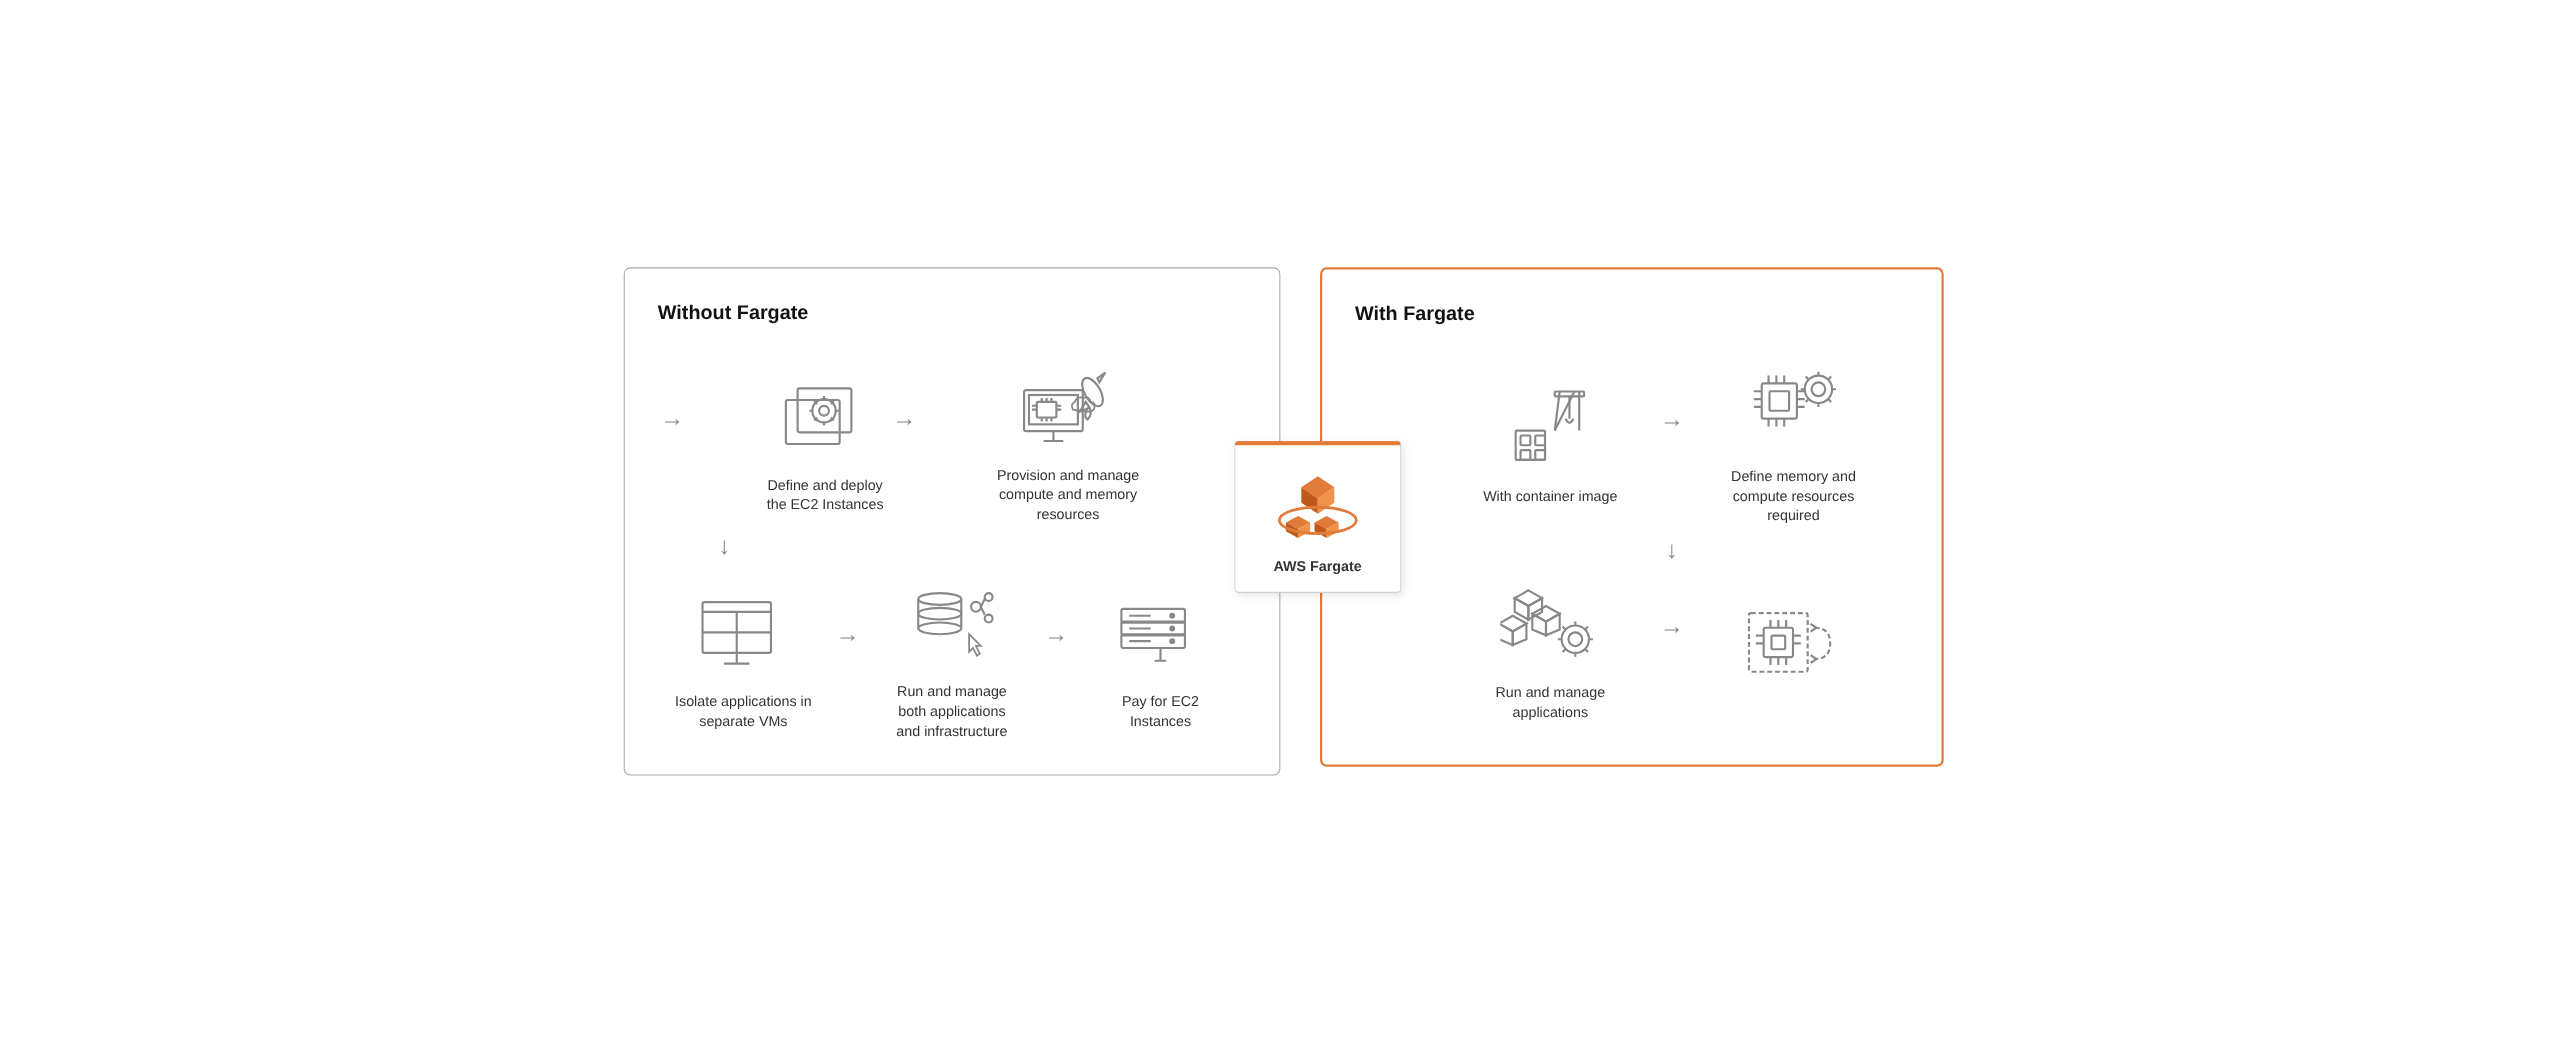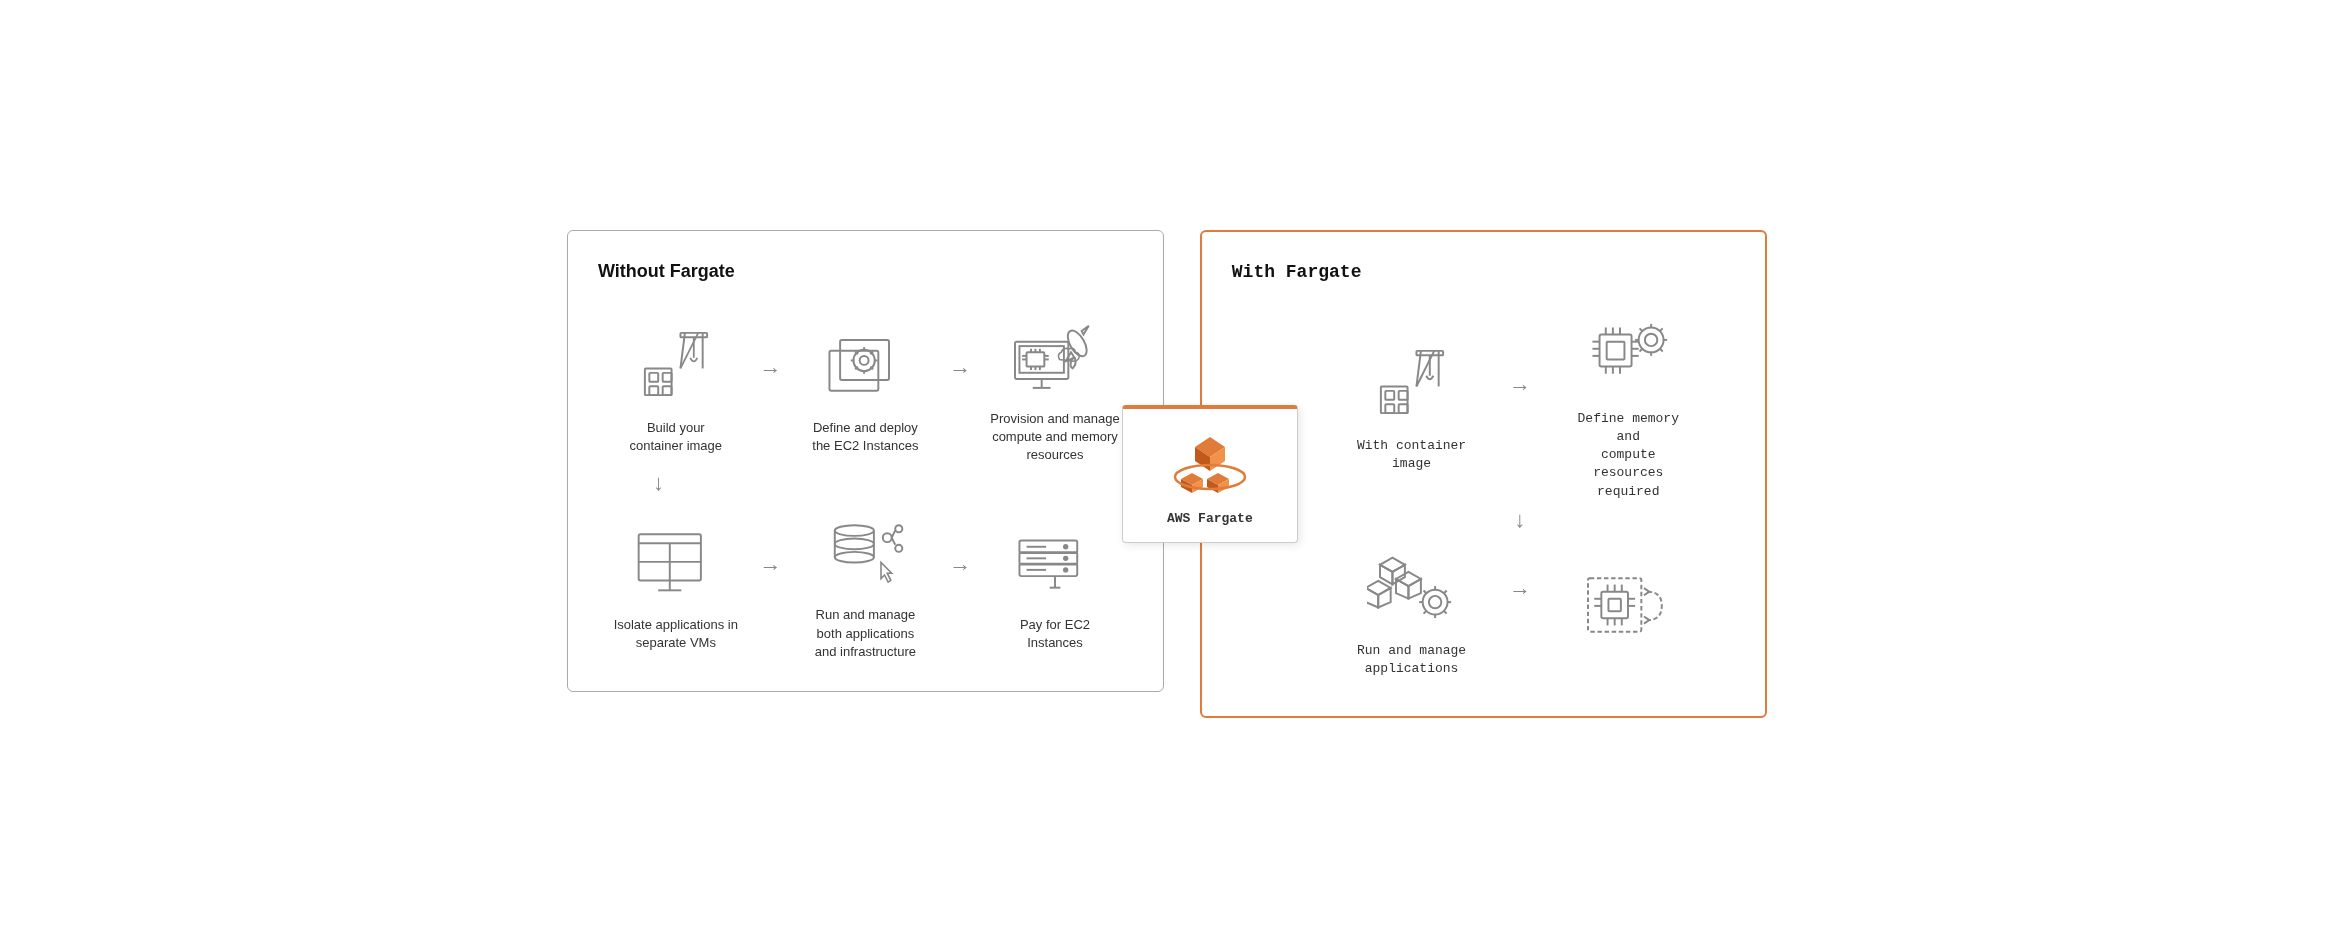--- a/index.html
+++ b/index.html
@@ -27,21 +27,20 @@
       flex: 1.1;
       position: relative;
     }
     
     .with-panel {
       border: 2.5px solid #e07b39;
       border-radius: 6px;
       padding: 30px 47px 30px 30px;
       flex: 1;
       position: relative;
-      font-family: Liberation Mono, monospace;
     }
     .panel-title {
       font-size: 18px;
       font-weight: 700;
       color: #111;
       margin-bottom: 28px;
     }
     
     .flow-grid {
       display: grid;
@@ -92,21 +91,21 @@
       align-items: center;
       gap: 10px 4px;
       margin-top: 10px;
     }
     
     .fargate-card {
       position: absolute;
       left: -80px;
       top: 50%;
       transform: translateY(-50%);
-      width: 176px;
+      width: 152px;
       background: #fff;
       border: 1.5px solid #ccc;
       border-top: 4px solid #e07b39;
       border-radius: 4px;
       padding: 20px 16px 16px;
       display: flex;
       flex-direction: column;
       align-items: center;
       text-align: center;
       box-shadow: 2px 2px 8px rgba(0,0,0,0.1);
@@ -138,42 +137,20 @@
 </head>
 <body>
 
 <div class="main-container">
 
   <div class="without-panel">
     <div class="panel-title">Without Fargate</div>
 
     <div class="flow-grid">
 
-      <div class="flow-item">
-        <div class="icon-box">
-          <svg viewBox="0 0 100 90" fill="none" stroke="#888" stroke-width="2.2" xmlns="http://www.w3.org/2000/svg">
-
-            <rect x="15" y="50" width="30" height="30" rx="1"></rect>
-            <rect x="20" y="55" width="10" height="10" rx="1"></rect>
-            <rect x="35" y="55" width="10" height="10" rx="1"></rect>
-            <rect x="20" y="70" width="10" height="10" rx="1"></rect>
-            <rect x="35" y="70" width="10" height="10" rx="1"></rect>
-
-            <rect x="55" y="10" width="30" height="5" rx="1"></rect>
-            <line x1="60" y1="10" x2="55" y2="50" stroke="#888" stroke-width="2.2"></line>
-            <line x1="80" y1="10" x2="80" y2="50" stroke="#888" stroke-width="2.2"></line>
-
-            <line x1="70" y1="15" x2="70" y2="38" stroke="#888" stroke-width="2"></line>
-            <path d="M66 38 Q70 46 74 38" stroke="#888" stroke-width="2" fill="none"></path>
-
-            <line x1="55" y1="50" x2="75" y2="10" stroke="#888" stroke-width="2"></line>
-          </svg>
-        </div>
-        <div class="flow-label">Build your<br>container image</div>
-      </div>
 
       <div class="arrow">→</div>
 
       <div class="flow-item">
         <div class="icon-box">
           <svg viewBox="0 0 100 90" fill="none" stroke="#888" stroke-width="2.2" xmlns="http://www.w3.org/2000/svg">
 
             <rect x="10" y="30" width="55" height="45" rx="2"></rect>
 
             <rect x="22" y="18" width="55" height="45" rx="2"></rect>

